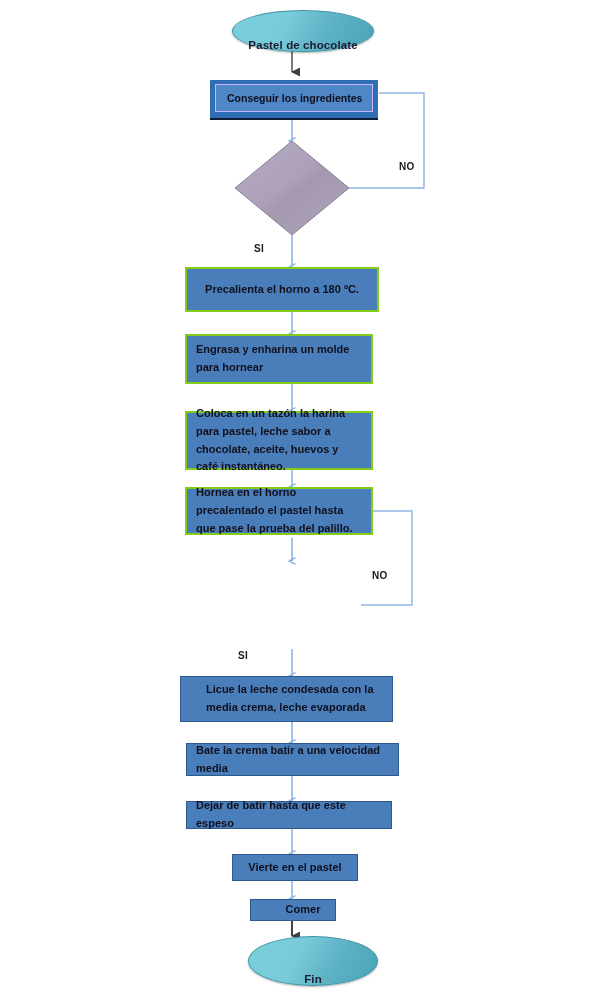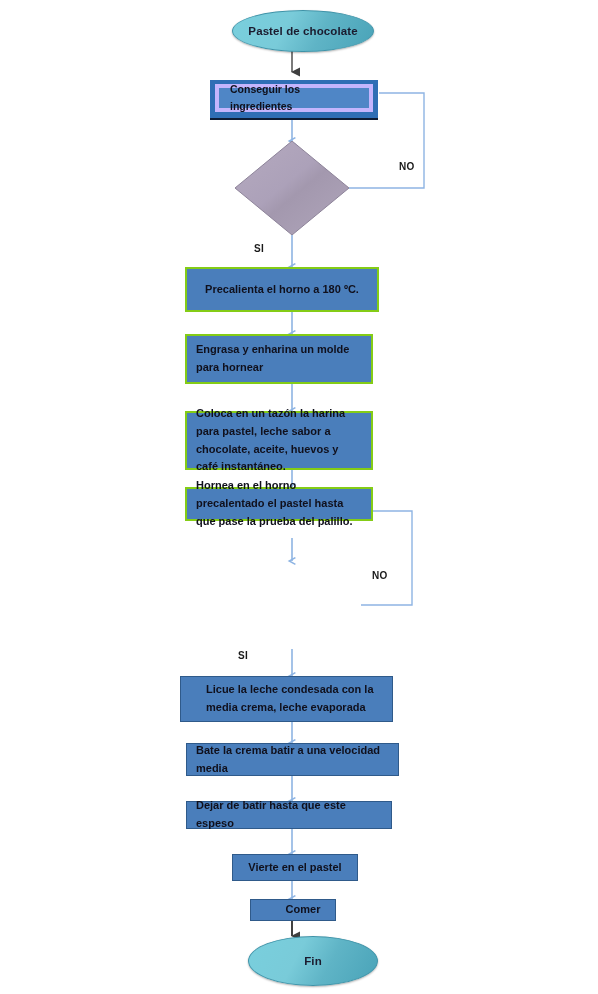--- a/index.html
+++ b/index.html
@@ -27,21 +27,21 @@
   }
 
   
   .terminator {
     position: absolute;
     border-radius: 50%;
     background: linear-gradient(118deg, #79cfdd 0%, #79cbd9 38%, #5fb4c6 62%, #49a3b8 100%);
     border: 1px solid #3f93a8;
     box-shadow: 0 1px 2px rgba(0,0,0,0.30);
     display: flex;
-    align-items: center;
+    align-items: flex-end;
     justify-content: center;
     z-index: 3;
   }
   .terminator span {
     color: #1b1b2e;
     font-size: 11.5px;
     font-weight: 700;
     letter-spacing: .1px;
     text-align: center;
   }
@@ -78,21 +78,21 @@
   .process.selected {
     background: #2f6eb5;
     border: none;
     box-shadow: 0 2px 0 0 #0d1b33, inset 0 0 0 1px #2f6eb5;
     padding: 4px 5px 6px 5px;
   }
   .process.selected .innerfill {
     width: 100%;
     height: 100%;
     background: #4f86c6;
-    border: 4px solid #c4b5fd;
+    border: 1px solid #c4b5fd;
     box-sizing: border-box;
     display: flex;
     align-items: center;
   }
   .process.selected .ptext {
     text-align: left;
     padding-left: 11px;
     font-size: 10.5px;
   }
 
@@ -241,21 +241,21 @@
   </div>
 
   <div class="process" style="left:185px; top:411px; width:188px; height:59px;">
     <div class="ptext">Coloca en un tazón la harina para pastel, leche sabor a chocolate, aceite, huevos y café instantáneo.</div>
   </div>
 
   <div class="process" style="left:185px; top:334px; width:188px; height:50px;">
     <div class="ptext">Engrasa y enharina un molde para hornear</div>
   </div>
 
-  <div class="process" style="left:185px; top:487px; width:188px; height:34px;">
+  <div class="process" style="left:185px; top:487px; width:188px; height:48px;">
     <div class="ptext">Hornea en el horno precalentado  el pastel hasta que pase la prueba del palillo.</div>
   </div>
 
 
   <div class="branch-label" style="left:372px; top:570px;">NO</div>
 
   <div class="branch-label" style="left:238px; top:650px;">SI</div>
 
   <div class="process thin" style="left:180px; top:676px; width:213px; height:46px;padding-left:16px;">
     <div class="ptext">Licue la leche condesada con la media crema, leche evaporada</div>

